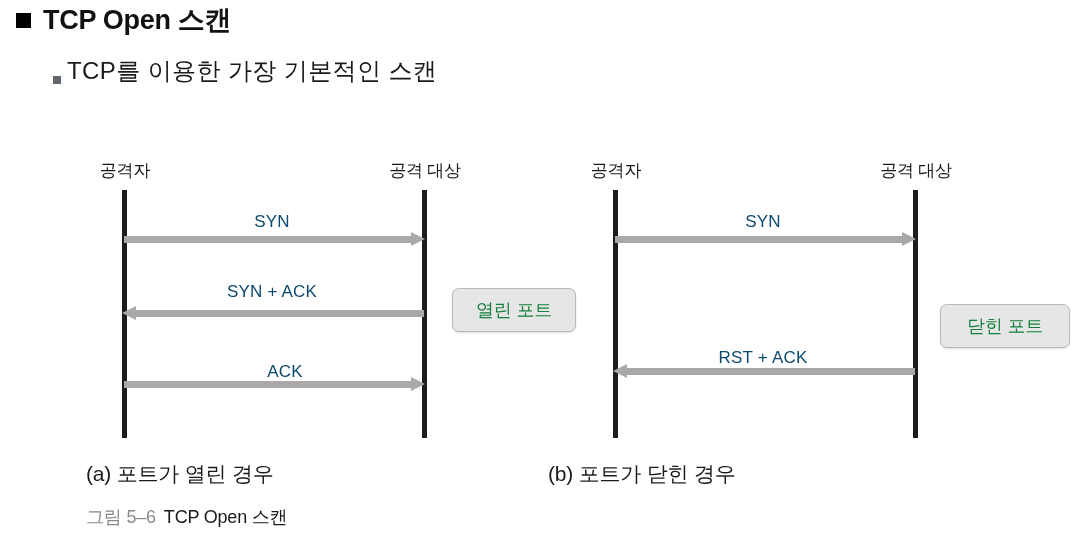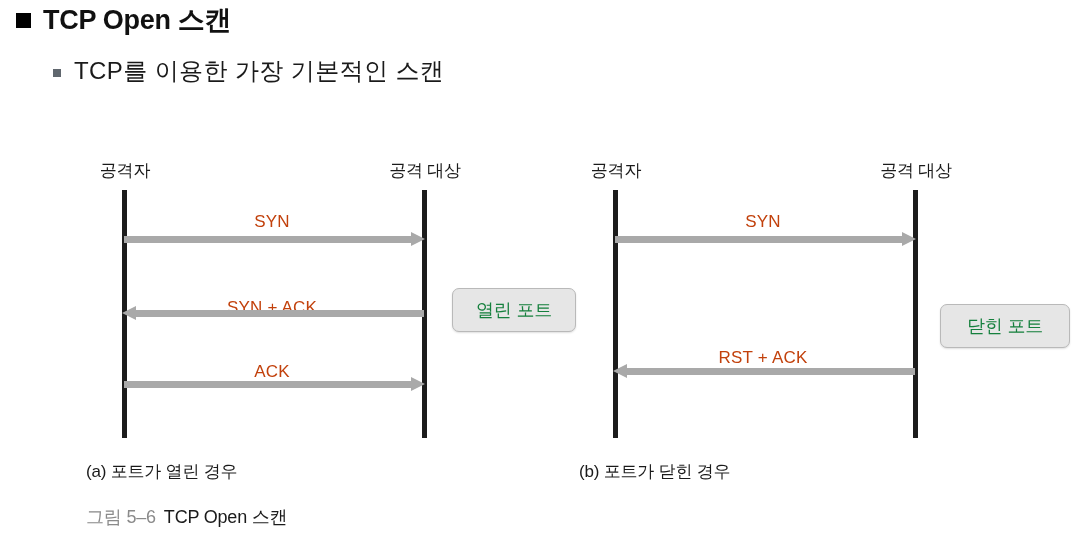--- a/index.html
+++ b/index.html
@@ -37,22 +37,22 @@
     letter-spacing: -0.3px;
     color: #111111;
     line-height: 1.1;
   }
 
   .sub-row {
     position: absolute;
     left: 53px;
     top: 58px;
     display: flex;
-    align-items: center;
-    gap: 13px;
+    align-items: flex-end;
+    gap: 6px;
   }
   .sq-bullet-sm {
     width: 8px;
     height: 8px;
     background: #60676e;
     flex: 0 0 auto;
     margin-top: 3px;
   }
   .sub-text {
     font-size: 24px;
@@ -112,21 +112,21 @@
   }
   .arrow.left .shaft { right: 0; left: 13px; }
   .arrow.left .head {
     left: 0;
     border-right: 14px solid #a9a9a9;
   }
 
   .arrow-label {
     position: absolute;
     font-size: 17px;
-    color: #c2410c;
+    color: #0c4a6e;
     white-space: nowrap;
     transform: translateX(-50%);
     letter-spacing: 0.2px;
   }
 
   .port-badge {
     position: absolute;
     display: flex;
     align-items: center;
     justify-content: center;
@@ -134,21 +134,21 @@
     border: 1.5px solid #b9b9b9;
     border-radius: 7px;
     box-shadow: 0 1px 2px rgba(0,0,0,0.13);
     font-size: 18px;
     color: #15803d;
     letter-spacing: -0.2px;
   }
 
   .sub-caption {
     position: absolute;
-    font-size: 17px;
+    font-size: 21px;
     color: #1a1a1a;
     white-space: nowrap;
     letter-spacing: -0.2px;
   }
 
   .fig-caption {
     position: absolute;
     left: 86px;
     top: 505px;
     font-size: 18px;
@@ -184,27 +184,27 @@
 
     <div class="lifeline" style="left:122px; top:190px; height:248px;"></div>
     <div class="lifeline" style="left:422px; top:190px; height:248px;"></div>
 
     <div class="arrow-label" style="left:272px; top:212px;">SYN</div>
     <div class="arrow right" style="left:124px; top:236px; width:301px;">
       <span class="shaft"></span>
         <span class="head"></span>
     </div>
 
-    <div class="arrow-label" style="left:272px; top:298px;">SYN + ACK</div>
+    <div class="arrow-label" style="left:272px; top:282px;">SYN + ACK</div>
     <div class="arrow left" style="left:122px; top:310px; width:302px;">
       <span class="shaft"></span>
         <span class="head"></span>
     </div>
 
-    <div class="arrow-label" style="left:272px; top:362px;text-align:center;">ACK</div>
+    <div class="arrow-label" style="left:285px; top:362px;text-align:center;">ACK</div>
     <div class="arrow right" style="left:124px; top:381px; width:301px;">
       <span class="shaft"></span>
         <span class="head"></span>
     </div>
 
     <div class="port-badge" style="left:452px; top:288px; width:122px; height:42px;">열린 포트</div>
 
     <div class="sub-caption" style="left:86px; top:460px;">(a) 포트가 열린 경우</div>
   </div>
 
@@ -222,20 +222,20 @@
     </div>
 
     <div class="arrow-label" style="left:763px; top:348px;">RST + ACK</div>
     <div class="arrow left" style="left:613px; top:368px; width:302px;">
       <span class="shaft"></span>
         <span class="head"></span>
     </div>
 
     <div class="port-badge" style="left:940px; top:304px; width:128px; height:42px;">닫힌 포트</div>
 
-    <div class="sub-caption" style="left:579px; top:460px;">(b) 포트가 닫힌 경우</div>
+    <div class="sub-caption" style="left:548px; top:460px;">(b) 포트가 닫힌 경우</div>
   </div>
 
   <div class="fig-caption">
     <span class="num">그림 5–6</span><span class="ttl">TCP Open 스캔</span>
   </div>
 
 </div>
 
 </body></html>

